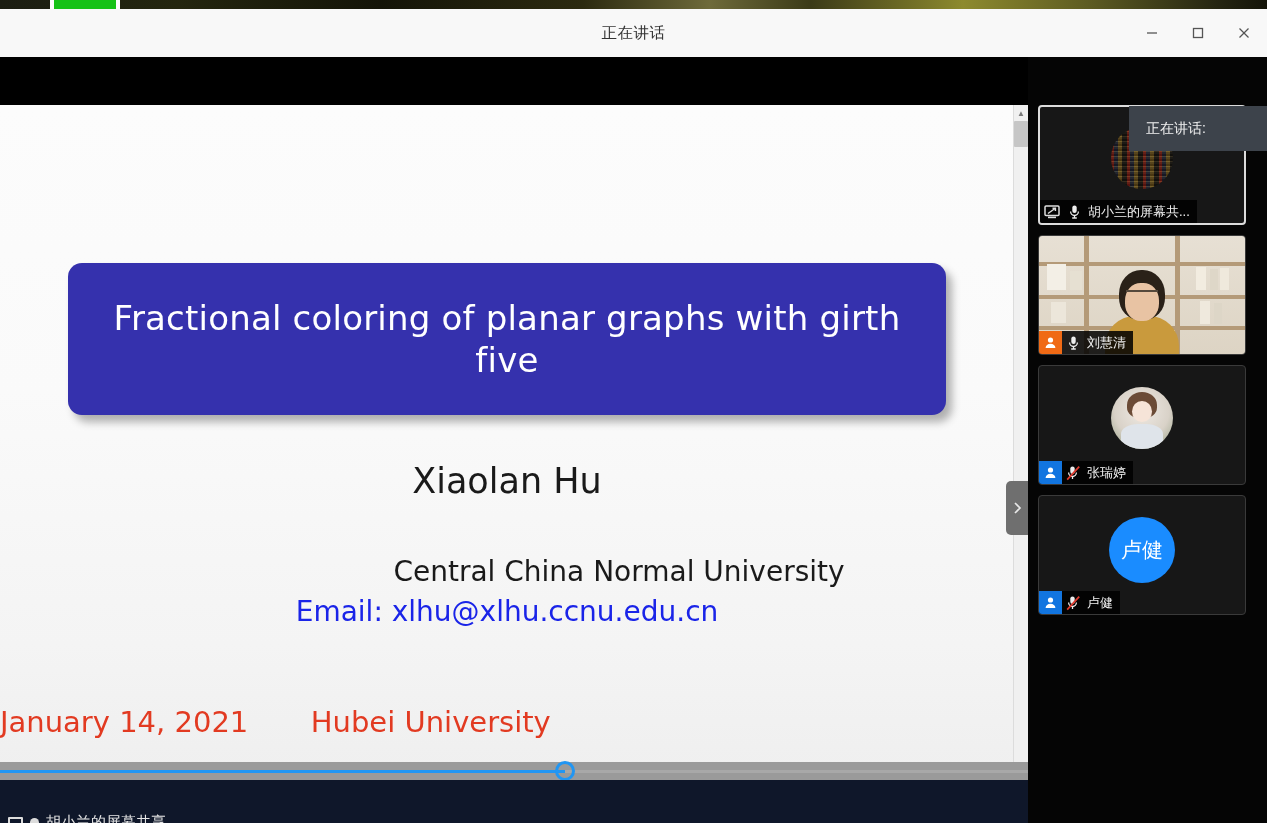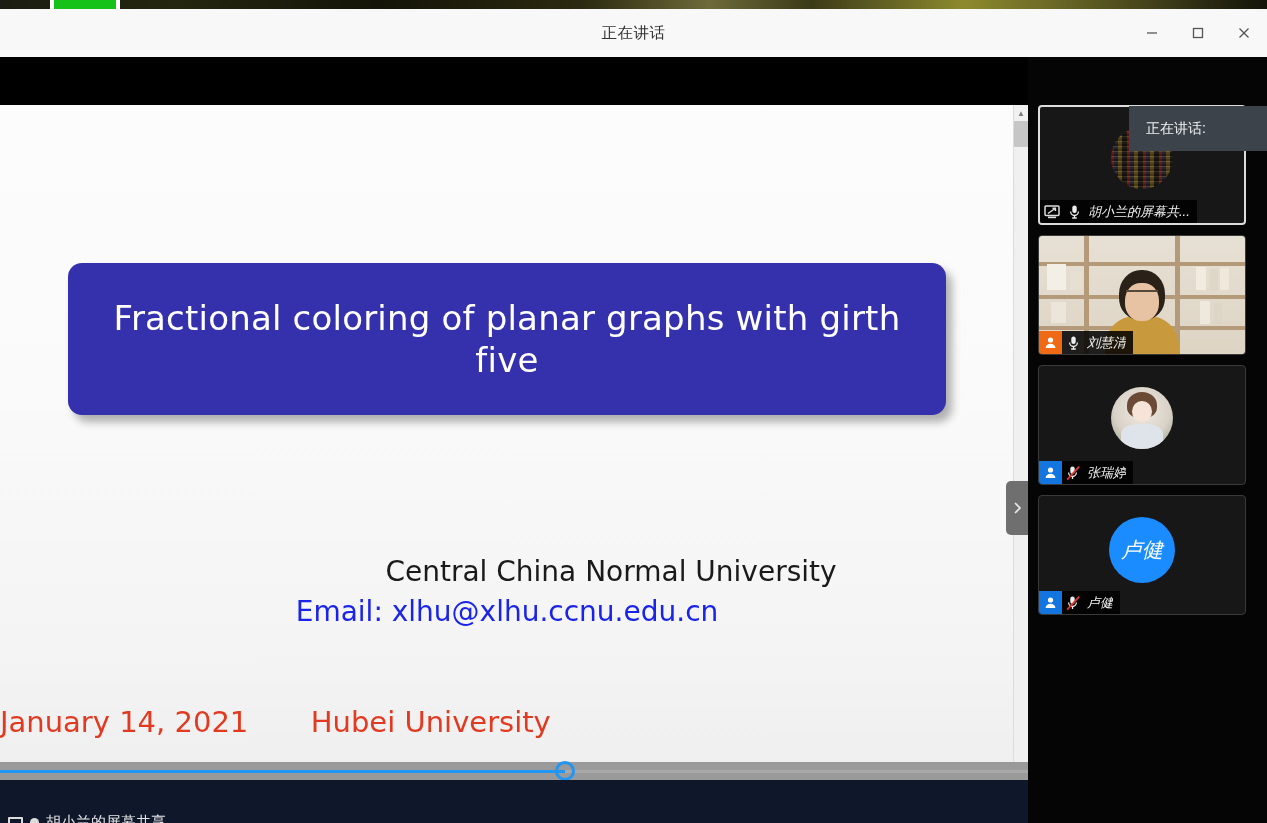--- a/index.html
+++ b/index.html
@@ -39,21 +39,21 @@
   .title-box{position:absolute;left:68px;top:158px;width:878px;height:152px;
     background:#3531ad;border-radius:14px;
     box-shadow:6px 7px 9px rgba(0,0,0,.30);
     display:flex;align-items:center;justify-content:center;}
   .title-text{color:#fff;font-size:34px;line-height:1.24;text-align:center;
     font-family:"DejaVu Sans","Liberation Sans",sans-serif;font-weight:400;
     letter-spacing:.2px;padding:0 30px;}
 
   .author{position:absolute;left:0;top:356px;width:1014px;text-align:center;
     font-size:35px;color:#1a1a1a;font-family:"DejaVu Sans","Liberation Sans",sans-serif;}
-  .affil{position:absolute;left:8px;top:450px;width:1206px;text-align:center;
+  .affil{position:absolute;left:16px;top:450px;width:1206px;text-align:center;
     font-size:28px;color:#1a1a1a;font-family:"DejaVu Sans","Liberation Sans",sans-serif;}
   .email{position:absolute;left:0;top:490px;width:1014px;text-align:center;
     font-size:28px;color:#1a24e8;font-family:"DejaVu Sans","Liberation Sans",sans-serif;}
   .footer-line{position:absolute;left:0;top:600px;width:1014px;text-align:left;
     font-size:29px;color:#e23a21;font-family:"DejaVu Sans","Liberation Sans",sans-serif;}
   .footer-line .gap{display:inline-block;width:44px;}
 
   
   .vscroll{position:absolute;right:0;top:48px;width:14px;height:718px;background:#f0f0f0;border-left:1px solid #dcdcdc;}
   .vscroll .arrow{width:14px;height:16px;display:flex;align-items:center;justify-content:center;color:#7a7a7a;font-size:8px;}
@@ -73,21 +73,21 @@
     border:3px solid #2196f3;border-radius:50%;background:transparent;box-sizing:border-box;}
   .bottom-black{position:absolute;left:0;bottom:0;width:1028px;height:43px;background:#0f172a;overflow:hidden;}
   .bottom-cut{position:absolute;left:8px;bottom:-9px;display:flex;align-items:center;gap:7px;
     color:#e6e6e6;font-size:15px;white-space:nowrap;}
   .mini-sq{width:15px;height:12px;border:2px solid #dcdcdc;border-radius:1px;box-sizing:border-box;}
   .mini-dot{width:9px;height:9px;border-radius:50%;background:#dcdcdc;}
 
   
   .sidebar{position:absolute;left:1028px;top:0;width:239px;height:766px;background:#050505;}
   .tile{position:absolute;left:10px;width:206px;height:118px;background:#171717;
-    border:1px solid #3a3a3a;border-radius:4px;overflow:hidden;font-style:italic;}
+    border:1px solid #3a3a3a;border-radius:4px;overflow:hidden;}
   .tile.active{border:2px solid #dcdcdc;left:10px;width:204px;height:116px;}
   .tile-media{position:absolute;left:0;top:0;width:100%;height:100%;overflow:hidden;}
   .circ-av{position:absolute;left:50%;top:44%;transform:translate(-50%,-50%);
     width:62px;height:62px;border-radius:50%;overflow:hidden;}
   .namebar{position:absolute;left:0;bottom:0;height:23px;display:flex;align-items:center;
     background:rgba(0,0,0,.86);padding-right:7px;}
   .namebar.nobg{background:rgba(0,0,0,.86);}
   .badge{width:23px;height:23px;display:flex;align-items:center;justify-content:center;flex:none;}
   .badge.orange{background:#f06a15;}
   .badge.blue{background:#1275e0;}
@@ -173,20 +173,21 @@
     <div class="viewer">
       <div class="share-topbar"></div>
 
       <div class="slide-area">
         <div class="slide">
 
           <div class="title-box">
             <div class="title-text">Fractional coloring of planar graphs with girth five</div>
           </div>
 
+          <div class="author">Xiaolan Hu</div>
           <div class="affil">Central China Normal University</div>
           <div class="email">Email:  xlhu@xlhu.ccnu.edu.cn</div>
 
           <div class="footer-line">
             <span>January 14, 2021</span>
             <span class="gap"></span>
             <span>Hubei University</span>
           </div>
 
         </div>

